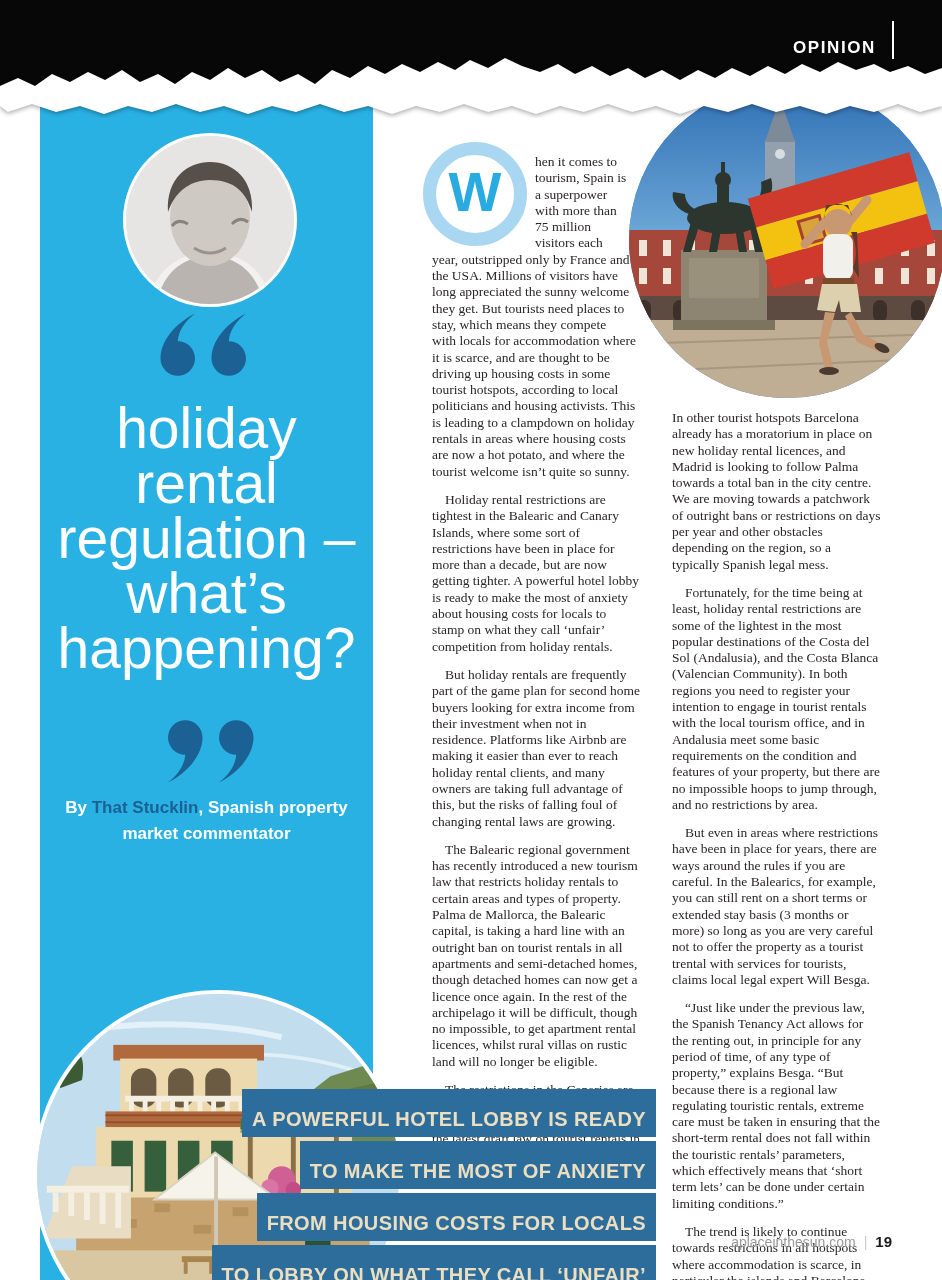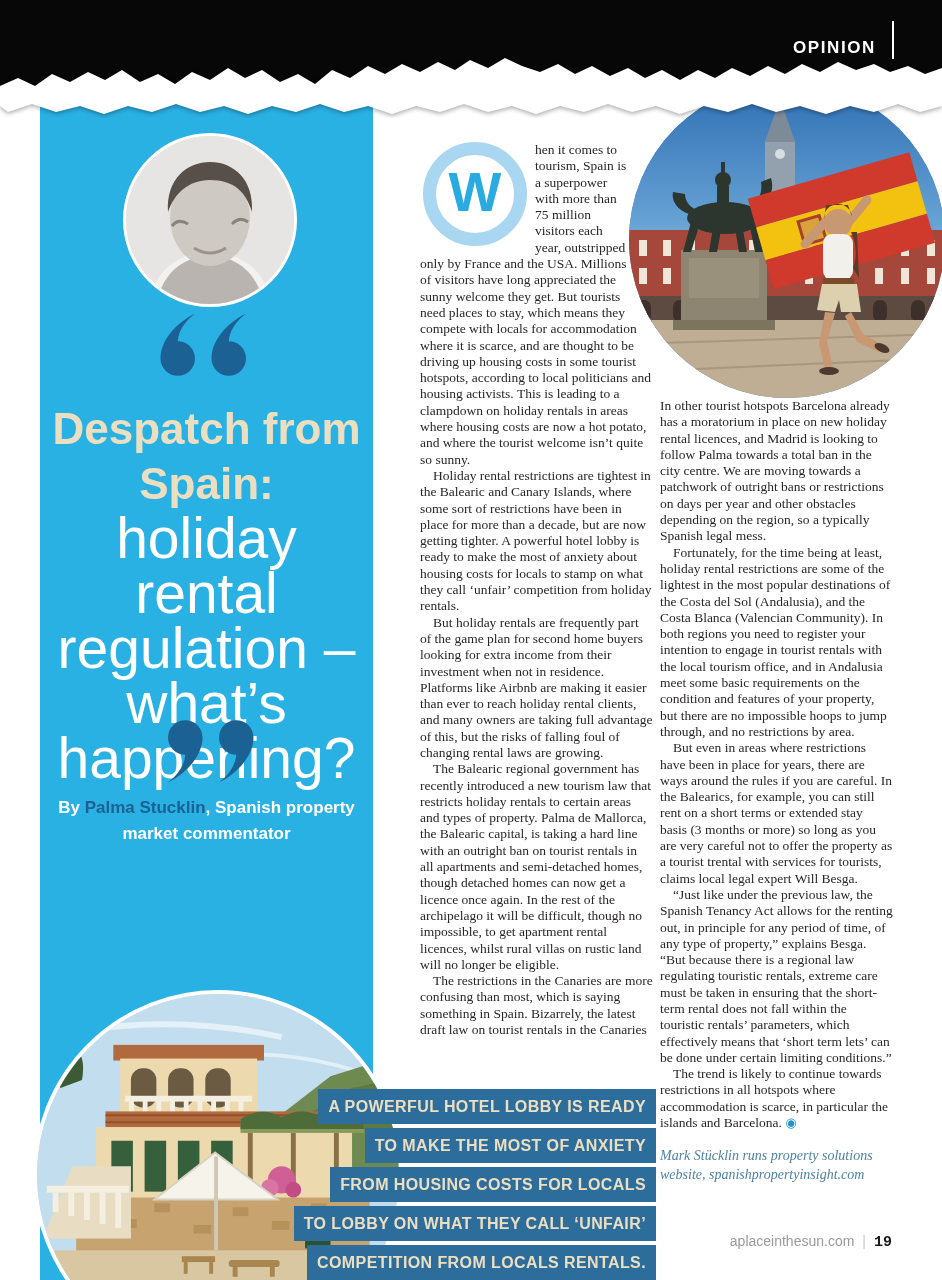--- a/index.html
+++ b/index.html
@@ -28,40 +28,40 @@
   .byline .nm{color:#1c6193;}
   .villa{position:absolute;left:33px;top:990px;width:362px;height:362px;border-radius:50%;
          border:4px solid #fff;overflow:hidden;z-index:2;background:#c2ddee;}
   
   .madrid{position:absolute;left:629px;top:82px;width:316px;height:316px;border-radius:50%;
           overflow:hidden;z-index:2;background:#3c7dbd;}
   
   .col{position:absolute;width:233px;font-family:"Liberation Serif",serif;
        font-size:13.5px;line-height:16.3px;color:#2a2627;text-align:left;z-index:3;}
   .col1{left:420px;top:142px;} .col2{left:660px;top:398px;}
-  .para{margin:0;}
+  .para{margin:12px;}
   .para+.para{text-indent:13px;}
   .sp-drop{float:left;width:115px;height:104px;}
   .sp-photo{float:right;width:22px;height:178px;}
   .dropcap{position:absolute;left:423px;top:142px;width:78px;height:78px;border-radius:50%;
            border:13px solid #a9d6f1;background:#fff;display:flex;align-items:center;
            justify-content:center;z-index:3;}
   .dropcap span{font-family:"Liberation Sans",sans-serif;font-weight:bold;font-size:56px;
                 color:#29abe2;line-height:1;margin-top:-4px;}
   .endmark{color:#1f93d0;font-family:"DejaVu Sans",sans-serif;font-size:13px;}
   .credit{margin-top:15px;font-style:italic;color:#4d81a6;font-size:14px;line-height:19px;}
   
   .pullquote{position:absolute;left:0;top:1089px;width:656px;text-align:right;z-index:5;}
   .pq-line{display:block;margin-bottom:4px;line-height:0;}
   .pq-line span{display:inline-block;background:#2d6d9b;color:#ecdfc1;font-weight:bold;
-                font-size:16px;line-height:29px;padding:3px 10px 3px;letter-spacing:.4px;}
+                font-size:20px;line-height:29px;padding:16px 10px 3px;letter-spacing:.4px;}
   
   .footer{position:absolute;right:50px;top:1233px;font-size:14px;color:#9a9a9a;z-index:3;}
   .footer .sep{color:#c9c9c9;margin:0 8px;}
-  .footer .pg{color:#1a1a1a;font-weight:bold;font-size:15px;font-family:Liberation Mono, monospace;}
+  .footer .pg{color:#1a1a1a;font-weight:bold;font-size:15px;}
 </style>
 </head>
 <body>
 
 <div class="page">
 
   <div class="hdr">
     <span class="opinion">OPINION</span>
     <span class="hdr-rule"></span>
   </div>
@@ -164,35 +164,34 @@
     <div class="q q-open">
       <svg width="104" height="66" viewBox="0 0 68 44">
         <g fill="#1c6193">
           <path d="M26,1 C12,8 3,20 3,31 a11.5,11.5 0 1 0 11.5,-11.5 c0.5,-7 5,-13.5 11.5,-18.5 Z"></path>
           <path d="M60,1 C46,8 37,20 37,31 a11.5,11.5 0 1 0 11.5,-11.5 c0.5,-7 5,-13.5 11.5,-18.5 Z" transform="translate(0 0)"></path>
         </g>
       </svg>
     </div>
 
     <div class="title">
-      <div class="title-strong">Despatch from Spain:</div>
       <div class="title-light">holiday rental regulation – what’s happening?</div>
     </div>
 
     <div class="q q-close">
       <svg width="104" height="66" viewBox="0 0 68 44">
         <g fill="#1c6193" transform="rotate(180 34 22)">
           <path d="M26,1 C12,8 3,20 3,31 a11.5,11.5 0 1 0 11.5,-11.5 c0.5,-7 5,-13.5 11.5,-18.5 Z"></path>
           <path d="M60,1 C46,8 37,20 37,31 a11.5,11.5 0 1 0 11.5,-11.5 c0.5,-7 5,-13.5 11.5,-18.5 Z"></path>
         </g>
       </svg>
     </div>
 
     <div class="byline">
-      <span>By </span><span class="nm">Palma Stucklin</span><span>, Spanish property market commentator</span>
+      <span>By </span><span class="nm">That Stucklin</span><span>, Spanish property market commentator</span>
     </div>
   </div>
 
   <div class="villa">
     <svg width="362" height="362" viewBox="0 0 370 370">
       <rect width="370" height="370" fill="#c2ddee"></rect>
       <path d="M30,40 Q140,20 250,44" stroke="#eef6fb" stroke-width="6" fill="none" opacity=".8"></path>
       <path d="M150,70 Q240,50 330,80" stroke="#eef6fb" stroke-width="4" fill="none" opacity=".7"></path>
       <polygon points="238,132 300,84 370,62 370,196 250,174" fill="#6f8a50"></polygon>
       <polygon points="282,120 322,96 370,86 370,140 300,136" fill="#5d7a42"></polygon>

